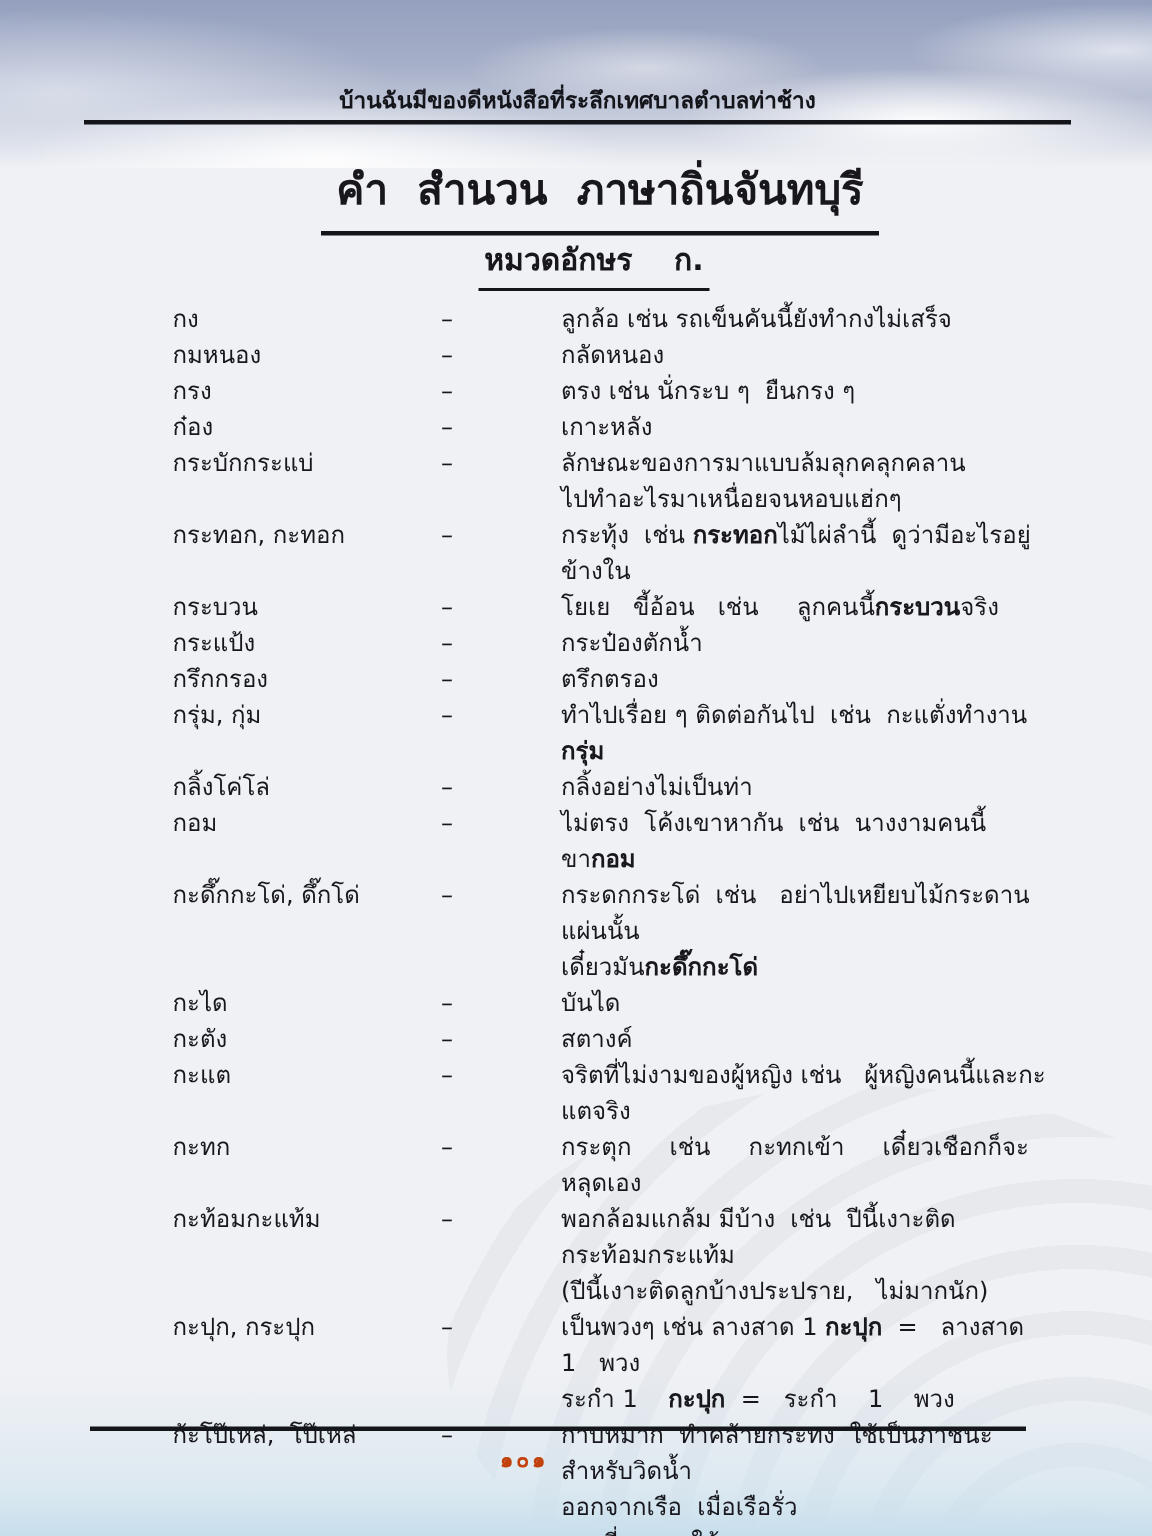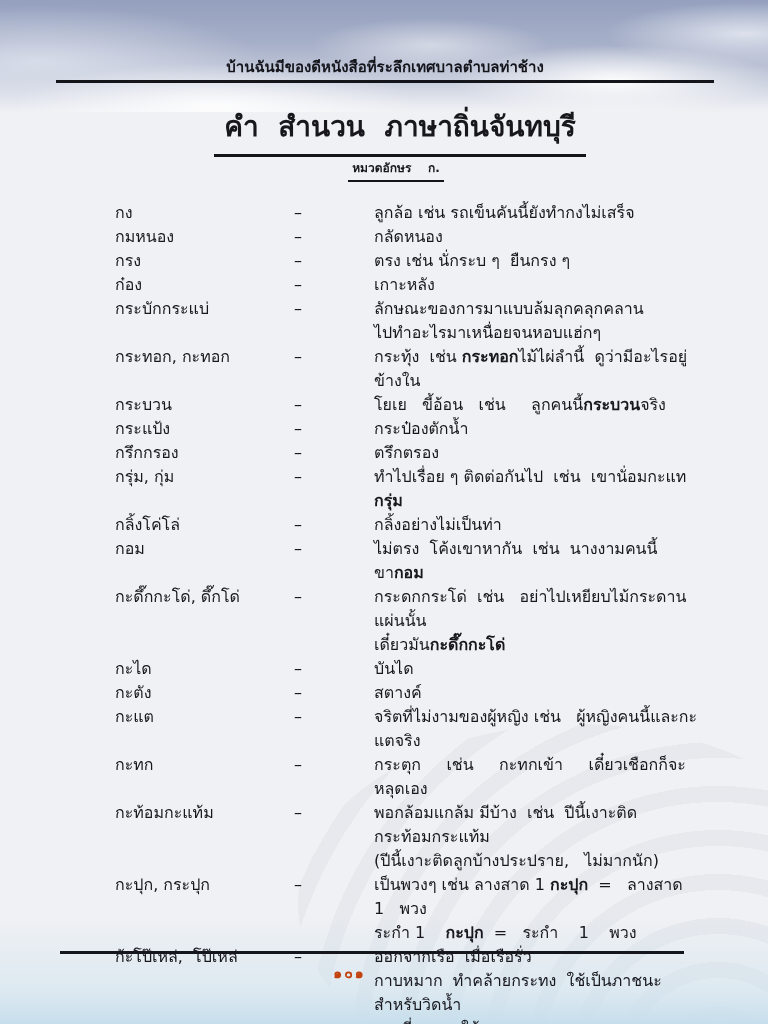--- a/index.html
+++ b/index.html
@@ -45,21 +45,21 @@
     color:#14141b;white-space:pre-wrap;
   }
   
   .title-wrap{position:absolute;top:104px;left:16px;width:100%;text-align:center;}
   .title-wrap .t{
     display:inline-block;font-size:28px;font-weight:700;white-space:pre-wrap;
     border-bottom:3px solid #14141b;padding:0 10px 6px;
   }
   .sub-wrap{position:absolute;top:157px;left:0;width:100%;text-align:center;}
   .sub-wrap .s{
-    display:inline-block;font-size:12px;font-weight:700;white-space:pre-wrap;
+    display:inline-block;font-size:20px;font-weight:700;white-space:pre-wrap;
     border-bottom:2px solid #14141b;padding:0 4px 3px;margin-left:24px;
   }
   
   .entries{
     position:absolute;top:201px;left:115px;right:64px;
     font-size:16px;line-height:24px;
   }
   .row{display:grid;grid-template-columns:145px 50px 1fr;gap:32px;}
   .row .w{white-space:pre-wrap;}
   .row .d{text-align:left;padding-left:2px;}
@@ -159,21 +159,21 @@
         <div class="w">กรึกกรอง</div>
         <div class="d">–</div>
         <div class="m">
           <div class="line"><span>ตรึกตรอง</span></div>
         </div>
       </div>
       <div class="row">
         <div class="w">กรุ่ม, กุ่ม</div>
         <div class="d">–</div>
         <div class="m">
-          <div class="line"><span>ทำไปเรื่อย ๆ ติดต่อกันไป  เช่น  เขานั่อมกะแท</span><span class="b">กรุ่ม</span></div>
+          <div class="line"><span>ทำไปเรื่อย ๆ ติดต่อกันไป  เช่น  กะแตั่งทำงาน</span><span class="b">กรุ่ม</span></div>
         </div>
       </div>
       <div class="row">
         <div class="w">กลิ้งโค่โล่</div>
         <div class="d">–</div>
         <div class="m">
           <div class="line"><span>กลิ้งอย่างไม่เป็นท่า</span></div>
         </div>
       </div>
       <div class="row">
@@ -232,22 +232,22 @@
         <div class="d">–</div>
         <div class="m">
           <div class="line"><span>เป็นพวงๆ เช่น ลางสาด 1 </span><span class="b">กะปุก</span><span>  =   ลางสาด   1   พวง</span></div>
           <div class="line"><span>ระกำ 1    </span><span class="b">กะปุก</span><span>  =   ระกำ    1    พวง</span></div>
         </div>
       </div>
       <div class="row">
         <div class="w">ก้ะโป๊เหล่,  โป๊เหล่</div>
         <div class="d">–</div>
         <div class="m">
+          <div class="line"><span>กาบหมาก  ทำคล้ายกระทง  ใช้เป็นภาชนะสำหรับวิดน้ำ</span></div>
           <div class="line"><span>ออกจากเรือ  เมื่อเรือรั่ว</span></div>
-          <div class="line"><span>กาบหมาก  ทำคล้ายกระทง  ใช้เป็นภาชนะสำหรับวิดน้ำ</span></div>
         </div>
       </div>
       <div class="row">
         <div class="w">กะเละ</div>
         <div class="d">–</div>
         <div class="m">
           <div class="line"><span>งอบที่ชาวนาใช้</span></div>
         </div>
       </div>
     </main>

